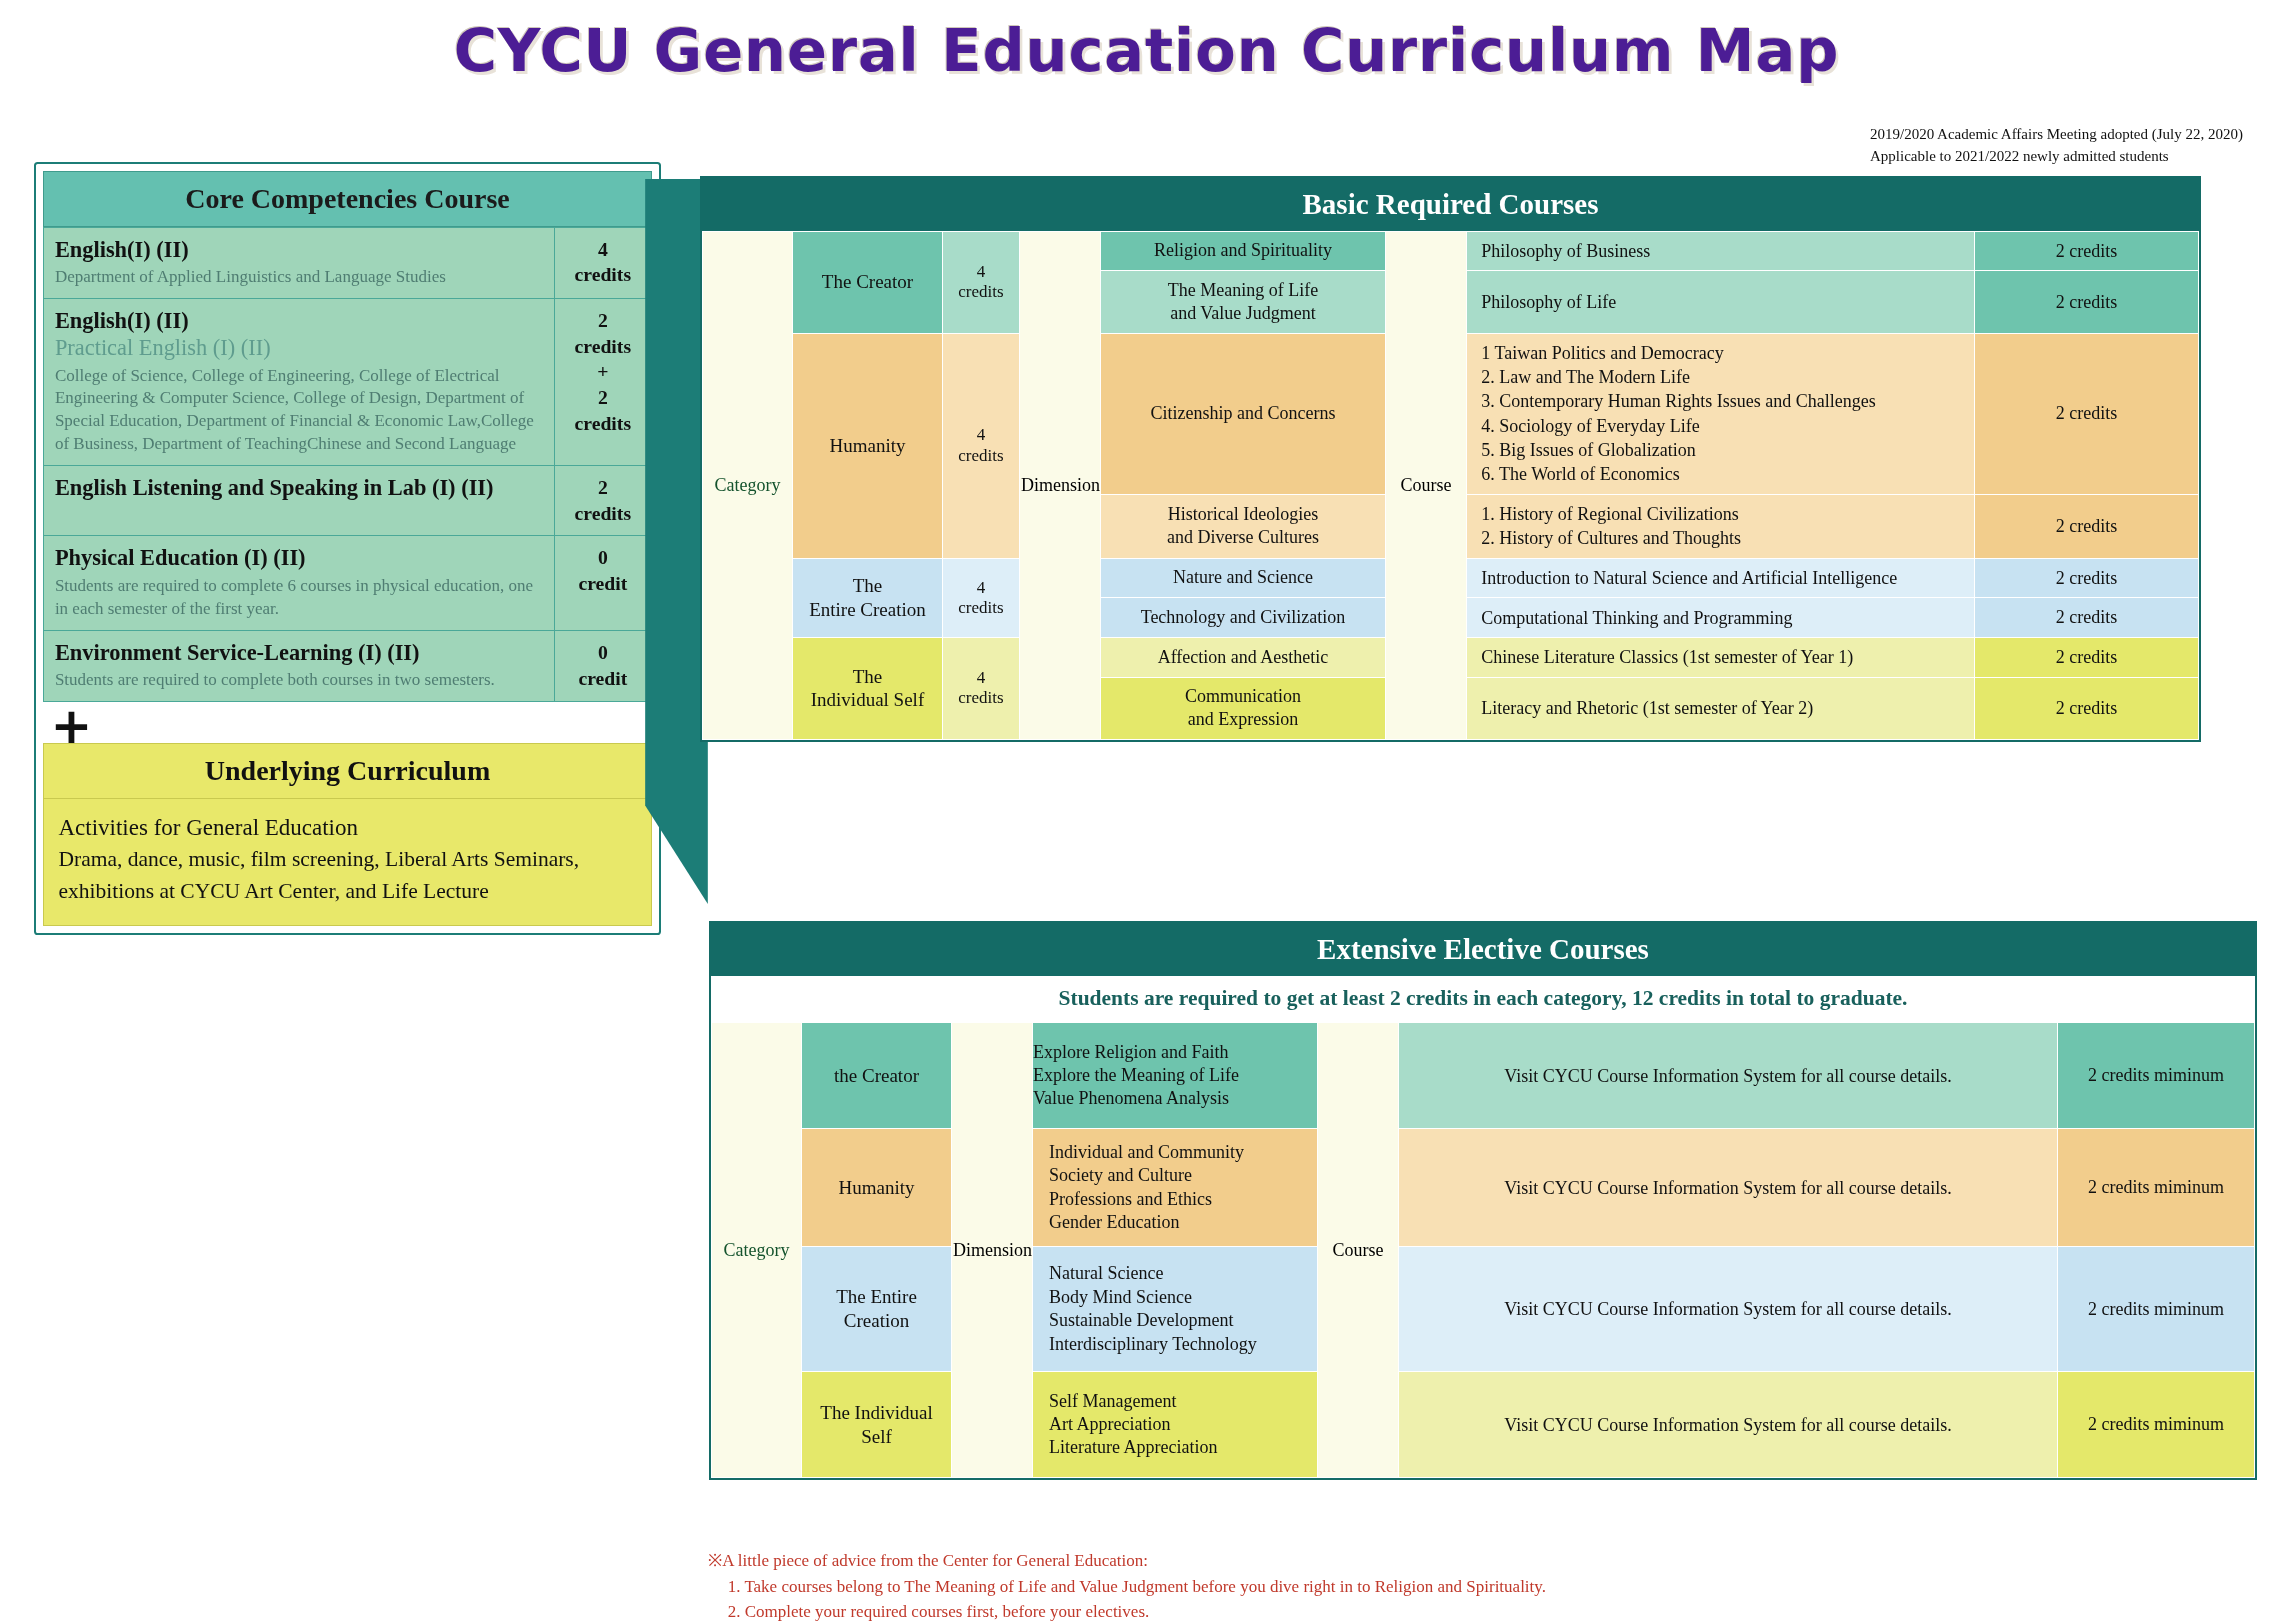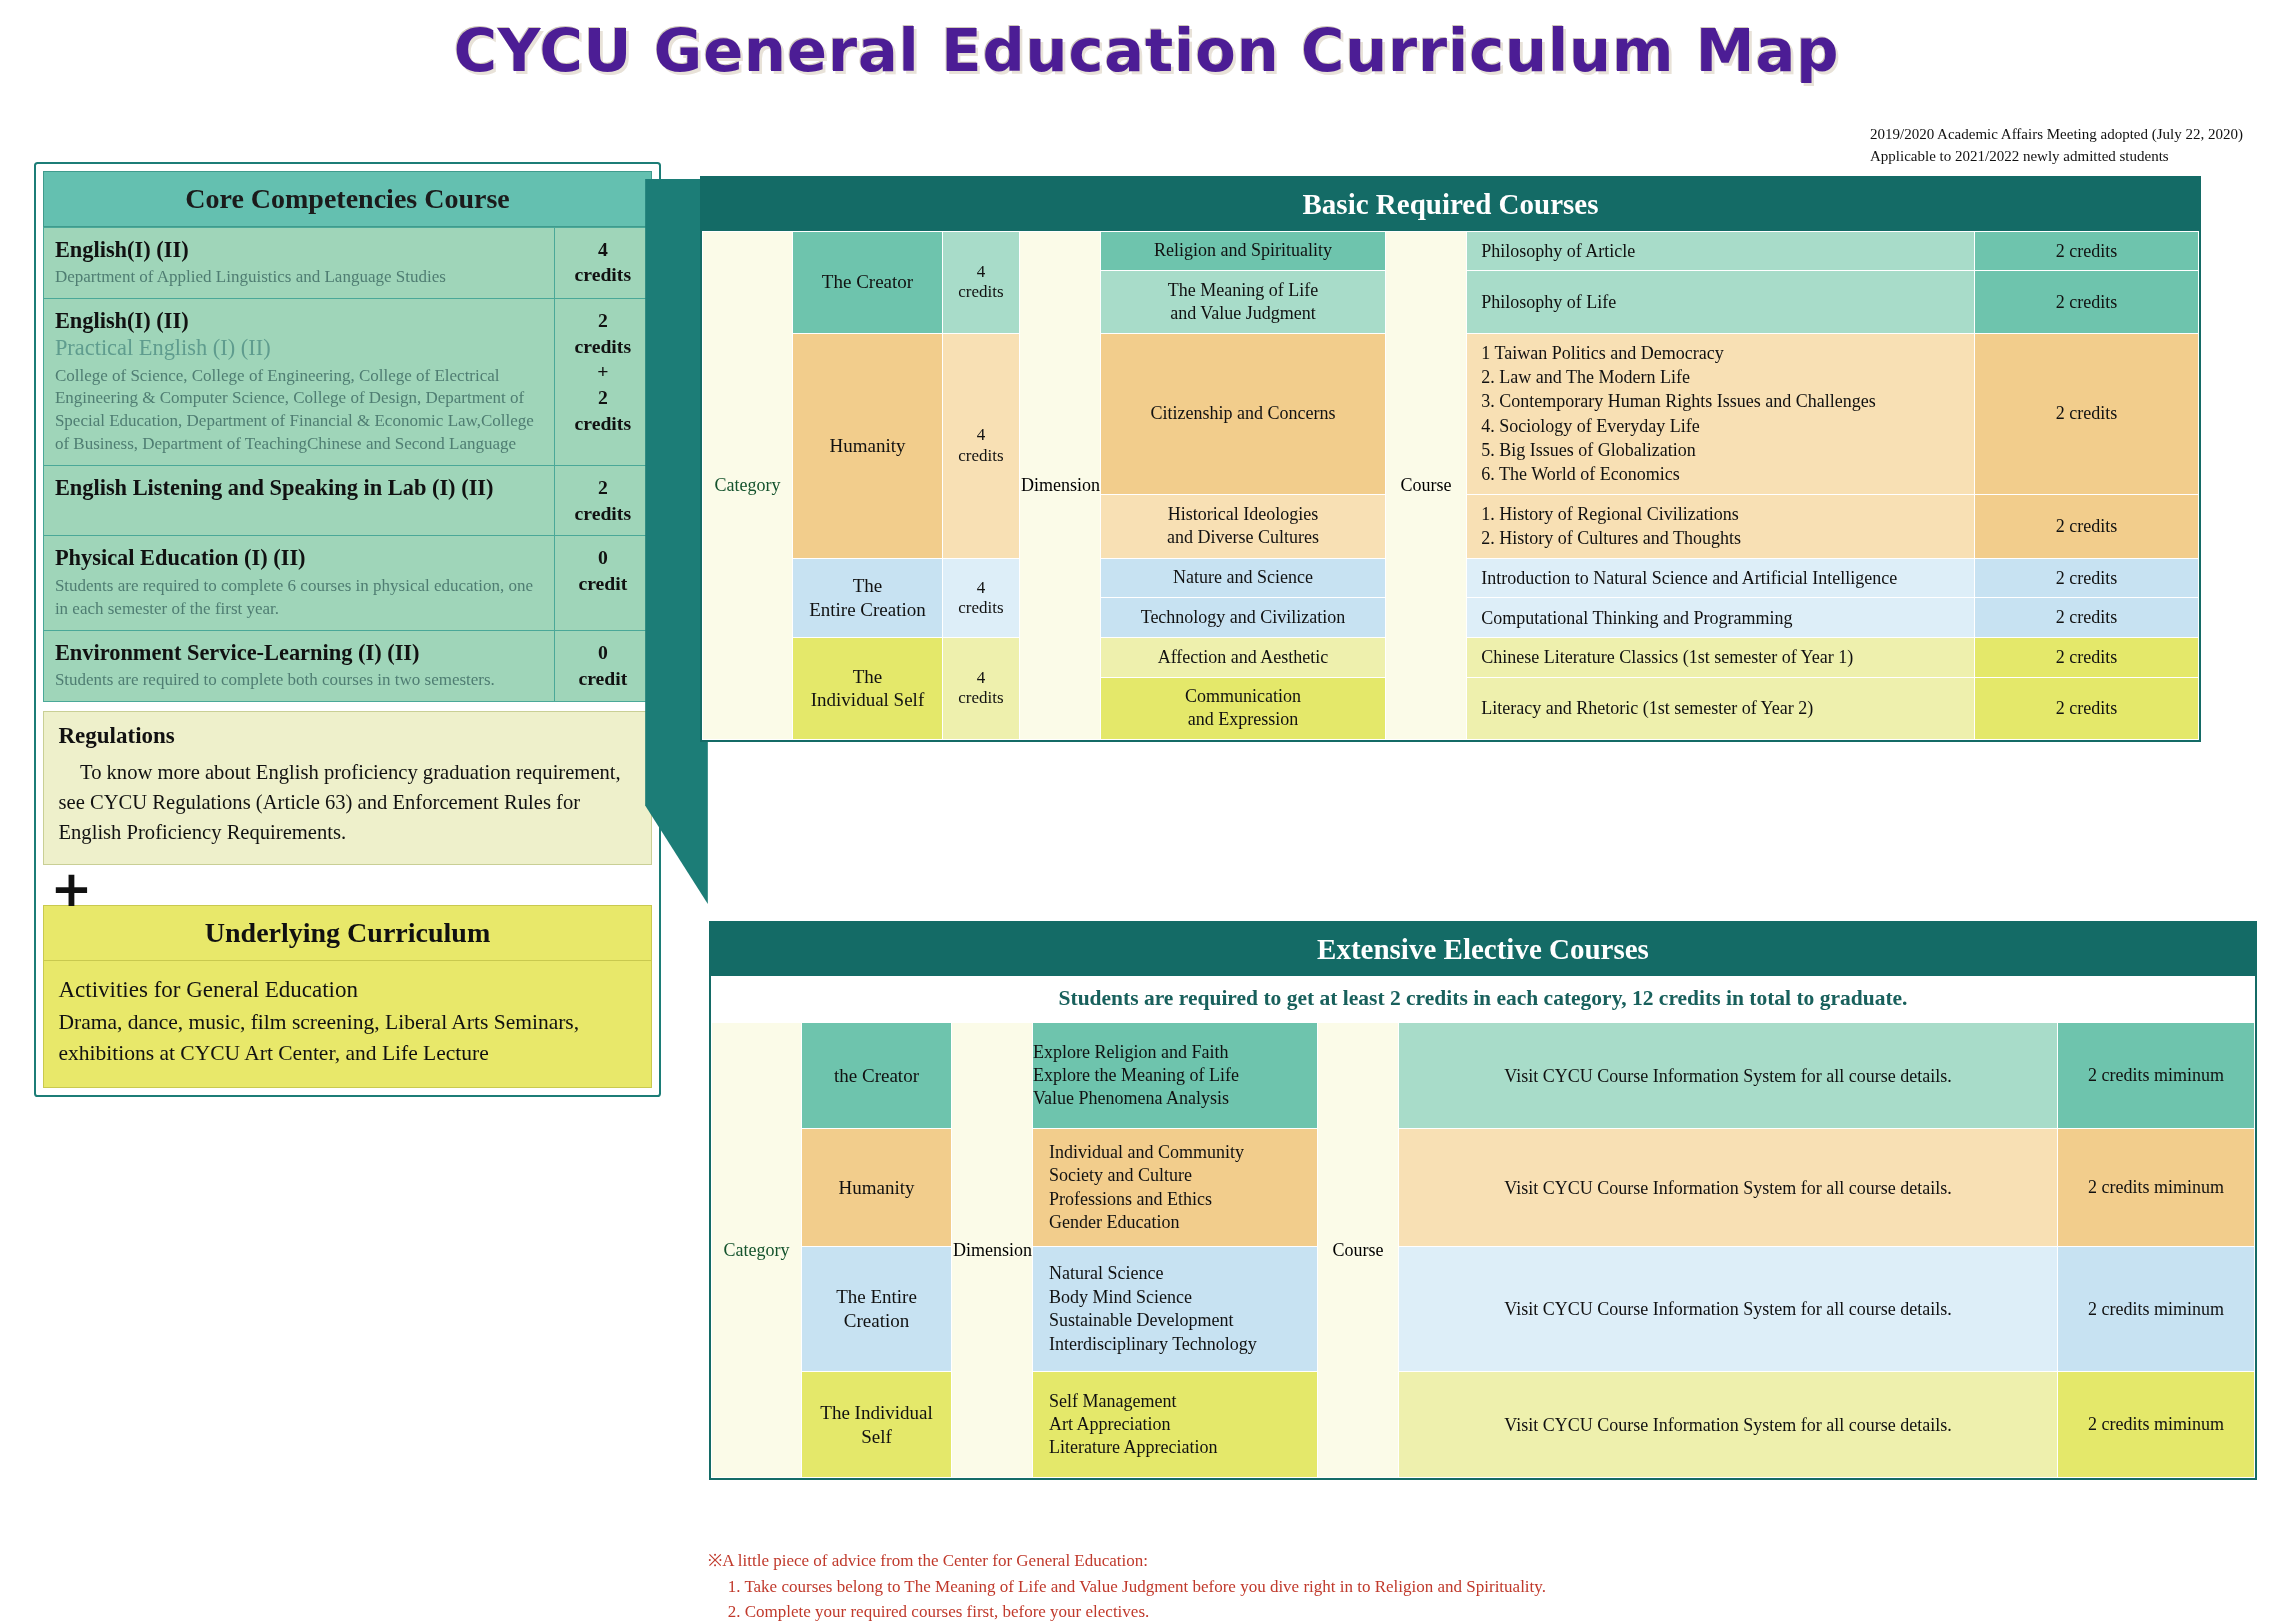--- a/index.html
+++ b/index.html
@@ -302,24 +302,20 @@
       <td>
         <div class="cc-title">Environment Service-Learning (I) (II)</div>
         <div class="cc-sub">Students are required to complete both courses in two semesters.</div>
       </td>
       <td class="cc-credit cc-credit-top" style="white-space:pre-line">0
 credit</td>
     </tr>
   </tbody>
     </table>
 
-  <div id="regulations-box">
-    <div id="regulations-title">Regulations</div>
-    <div id="regulations-text">To know more about English proficiency graduation requirement, see CYCU Regulations (Article 63) and Enforcement Rules for English Proficiency Requirements.</div>
-  </div>
 
   <div id="plus-sign">+</div>
 
   <div id="underlying-header">Underlying Curriculum</div>
   <div id="underlying-body">
     <div class="ub-head">Activities for General Education</div>
     <div>Drama, dance, music, film screening, Liberal Arts Seminars, exhibitions at CYCU Art Center, and Life Lecture</div>
   </div>
 </div>
 
@@ -334,21 +330,21 @@
 
     <tbody>
         <tr>
       <td class="lbl-col" rowspan="8">Category</td>
       <td class="cat-cell c-creator" rowspan="2" style="white-space:pre-line">The Creator</td>
       <td class="cred-cell c-creator-l" rowspan="2" style="white-space:pre-line">4
 credits</td>
       <td class="spacer-col" rowspan="8" style="text-align:center;font-size:18px;">Dimension</td>
       <td class="dim-cell c-creator" style="white-space:pre-line">Religion and Spirituality</td>
       <td class="spacer-col" rowspan="8" style="text-align:center;font-size:18px;">Course</td>
-      <td class="crs-cell c-creator-l" style="white-space:pre-line">Philosophy of Article</td>
+      <td class="crs-cell c-creator-l" style="white-space:pre-line">Philosophy of Business</td>
       <td class="crsd-cell c-creator">2 credits</td>
     </tr>
     <tr>
       <td class="dim-cell c-creator-l" style="white-space:pre-line">The Meaning of Life
 and Value Judgment</td>
       <td class="crs-cell c-creator-l" style="white-space:pre-line">Philosophy of Life</td>
       <td class="crsd-cell c-creator">2 credits</td>
     </tr>
 
     <tr>

